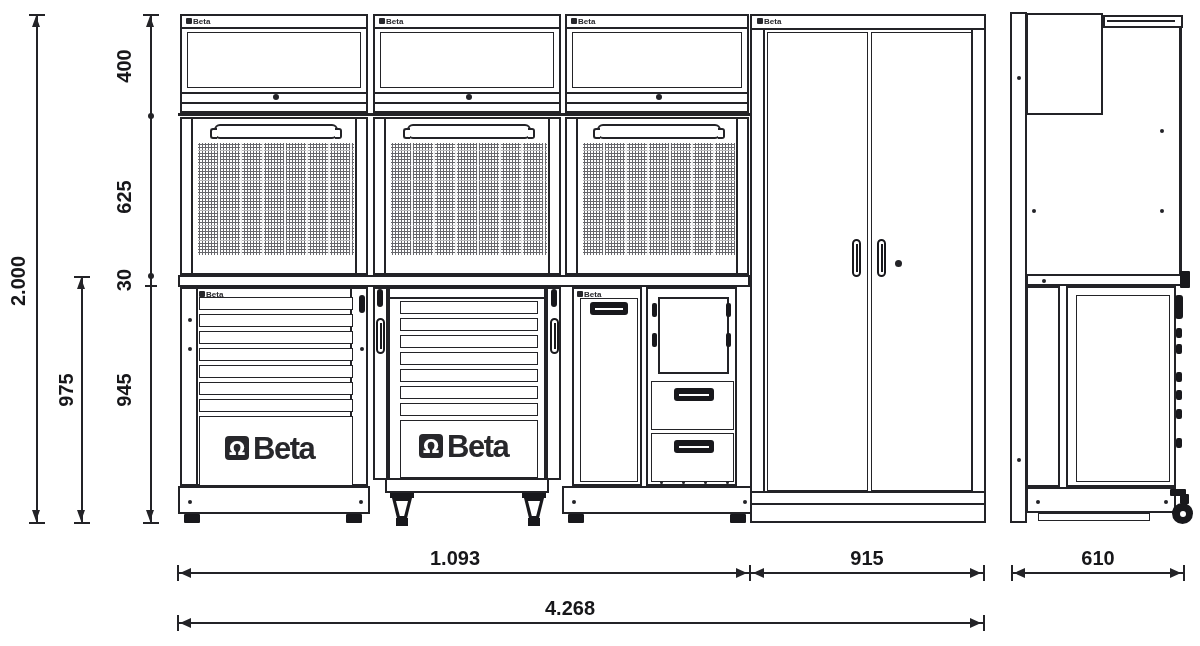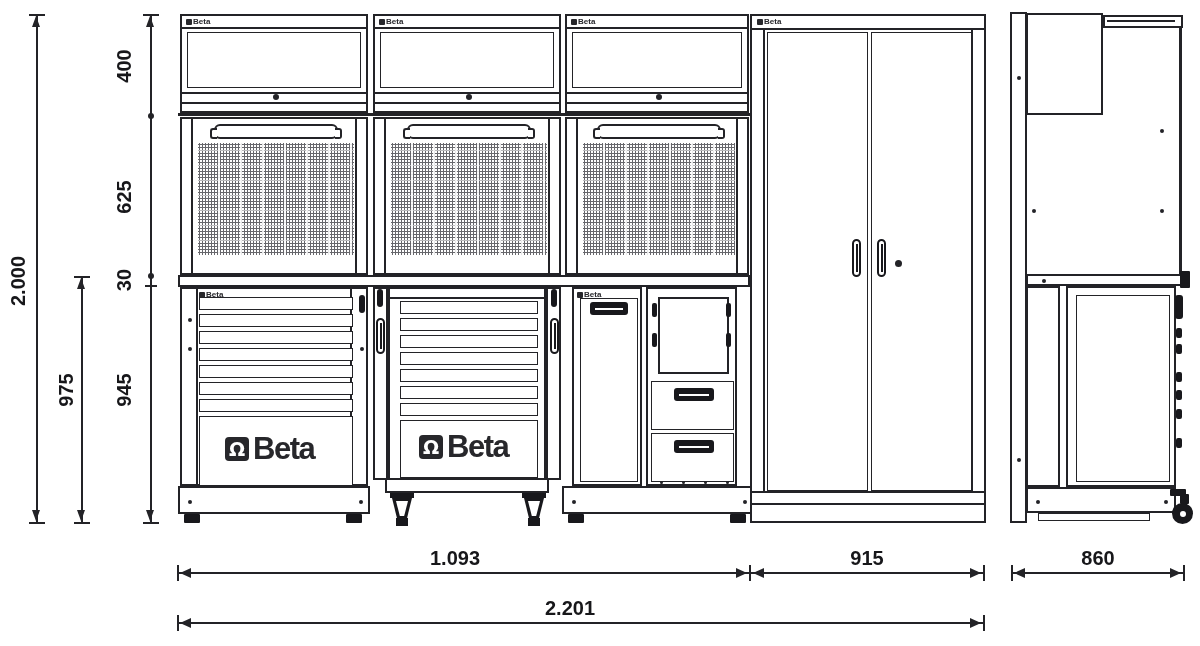--- a/index.html
+++ b/index.html
@@ -33,21 +33,21 @@
   .rail::before{left:-6px;border-right:none;border-radius:3px 0 0 3px;}
   .rail::after{right:-6px;border-left:none;border-radius:0 3px 3px 0;}
   
   .vslot{position:absolute;border:2px solid #18181c;border-radius:5px;background:#fff;box-sizing:border-box;}
   .vslot::after{content:"";position:absolute;left:50%;top:3px;bottom:3px;width:2px;margin-left:-1px;background:#18181c;}
   .hslot{position:absolute;background:#18181c;border-radius:3px;}
   .hslot::after{content:"";position:absolute;left:5px;right:5px;top:45%;height:2px;background:#fff;}
   .pin{position:absolute;background:#18181c;border-radius:3px;}
   .nub{position:absolute;background:#18181c;border-radius:2px;}
   
-  .beta-logo{position:absolute;display:flex;align-items:center;gap:4px;}
+  .beta-logo{position:absolute;display:flex;align-items:flex-start;gap:4px;}
   .beta-mark{width:24px;height:24px;background:#27272b;border-radius:4px;color:#fff;
     display:flex;align-items:center;justify-content:center;flex:0 0 auto;}
   .beta-mark span{font-size:19px;font-weight:bold;line-height:1;font-family:"DejaVu Sans",sans-serif;}
   .beta-word{font-weight:800;font-size:31px;line-height:26px;letter-spacing:-1.5px;color:#27272b;}
   .beta-logo.mini{gap:1px;}
   .beta-logo.mini .beta-mark{width:6px;height:6px;border-radius:1px;}
   .beta-logo.mini .beta-word{font-size:8px;line-height:7px;letter-spacing:0;font-weight:800;}
   
   .caster{position:absolute;width:24px;display:flex;flex-direction:column;align-items:center;}
   .caster-plate{width:24px;height:5px;background:#18181c;}
@@ -312,22 +312,22 @@
   <div class="ln" style="left:751px;top:572px;width:232px;height:2px"></div>
   <div class="arr a-left" style="left:753px;top:568px"></div>
   <div class="arr a-right" style="left:970px;top:568px"></div>
   <div class="dim-label" style="left:837px;top:548px;width:60px">915</div>
 
   <div class="tick-v" style="left:177px;top:615px"></div>
   <div class="tick-v" style="left:983px;top:615px"></div>
   <div class="ln" style="left:178px;top:622px;width:806px;height:2px"></div>
   <div class="arr a-left" style="left:180px;top:618px"></div>
   <div class="arr a-right" style="left:970px;top:618px"></div>
-  <div class="dim-label" style="left:530px;top:598px;width:80px">2.201</div>
+  <div class="dim-label" style="left:530px;top:598px;width:80px">4.268</div>
 
   <div class="tick-v" style="left:1011px;top:565px"></div>
   <div class="tick-v" style="left:1183px;top:565px"></div>
   <div class="ln" style="left:1012px;top:572px;width:172px;height:2px"></div>
   <div class="arr a-left" style="left:1014px;top:568px"></div>
   <div class="arr a-right" style="left:1170px;top:568px"></div>
-  <div class="dim-label" style="left:1068px;top:548px;width:60px">860</div>
+  <div class="dim-label" style="left:1068px;top:548px;width:60px">610</div>
 
 </div>
 
 </body></html>

